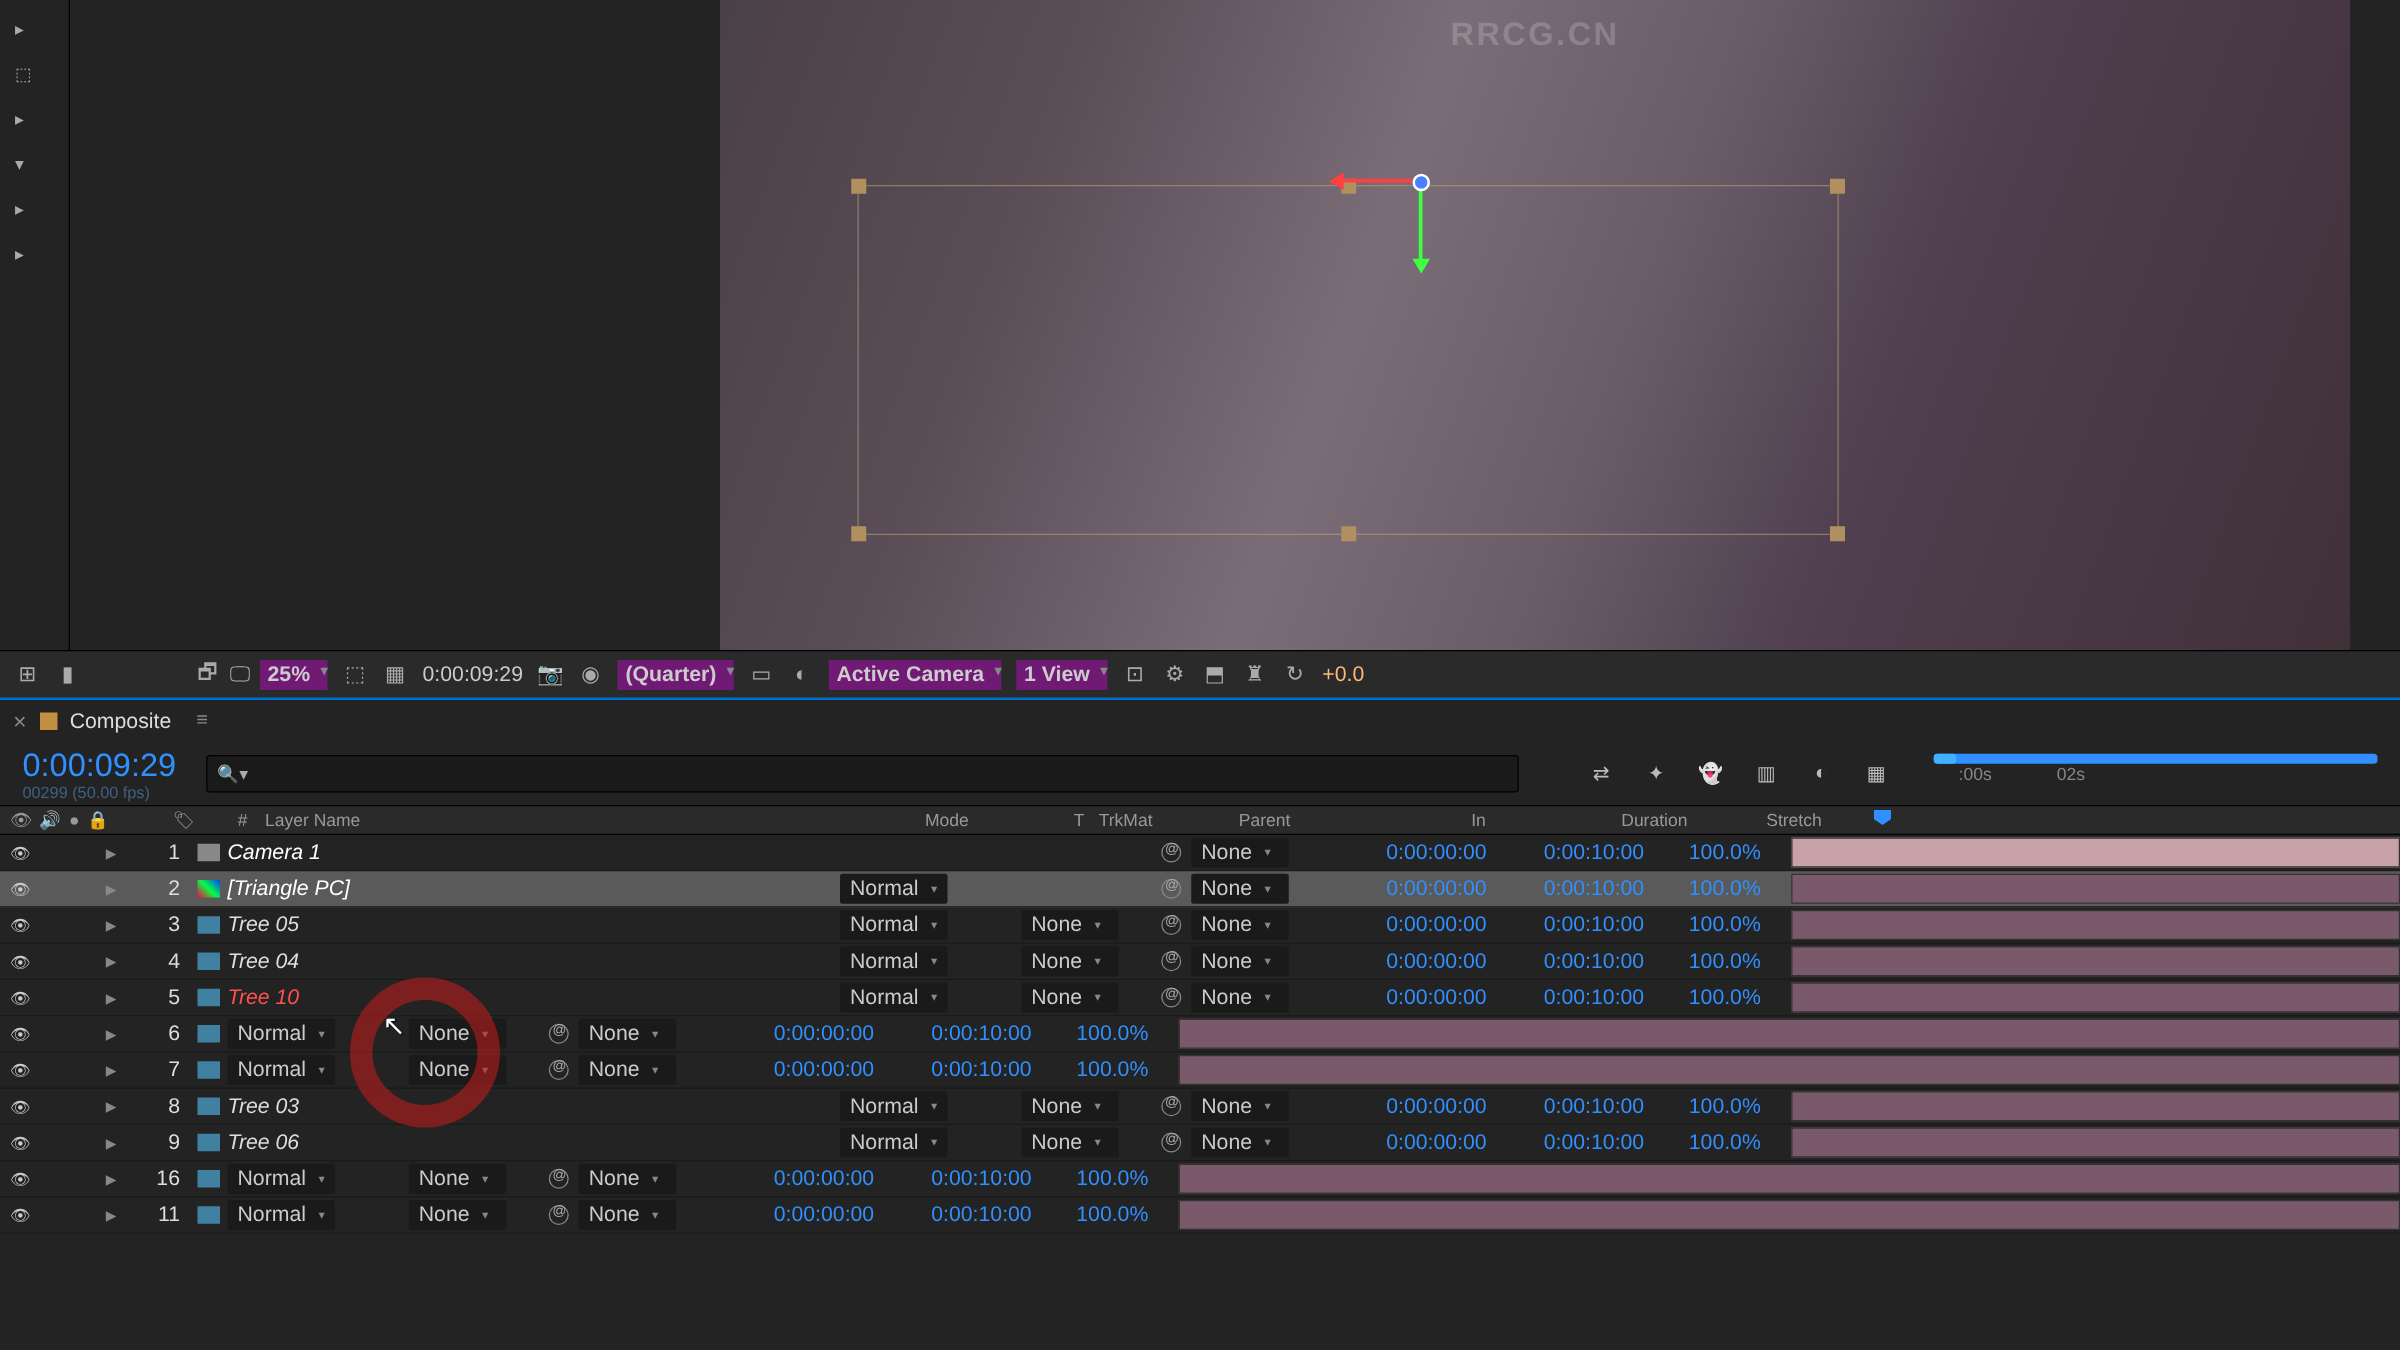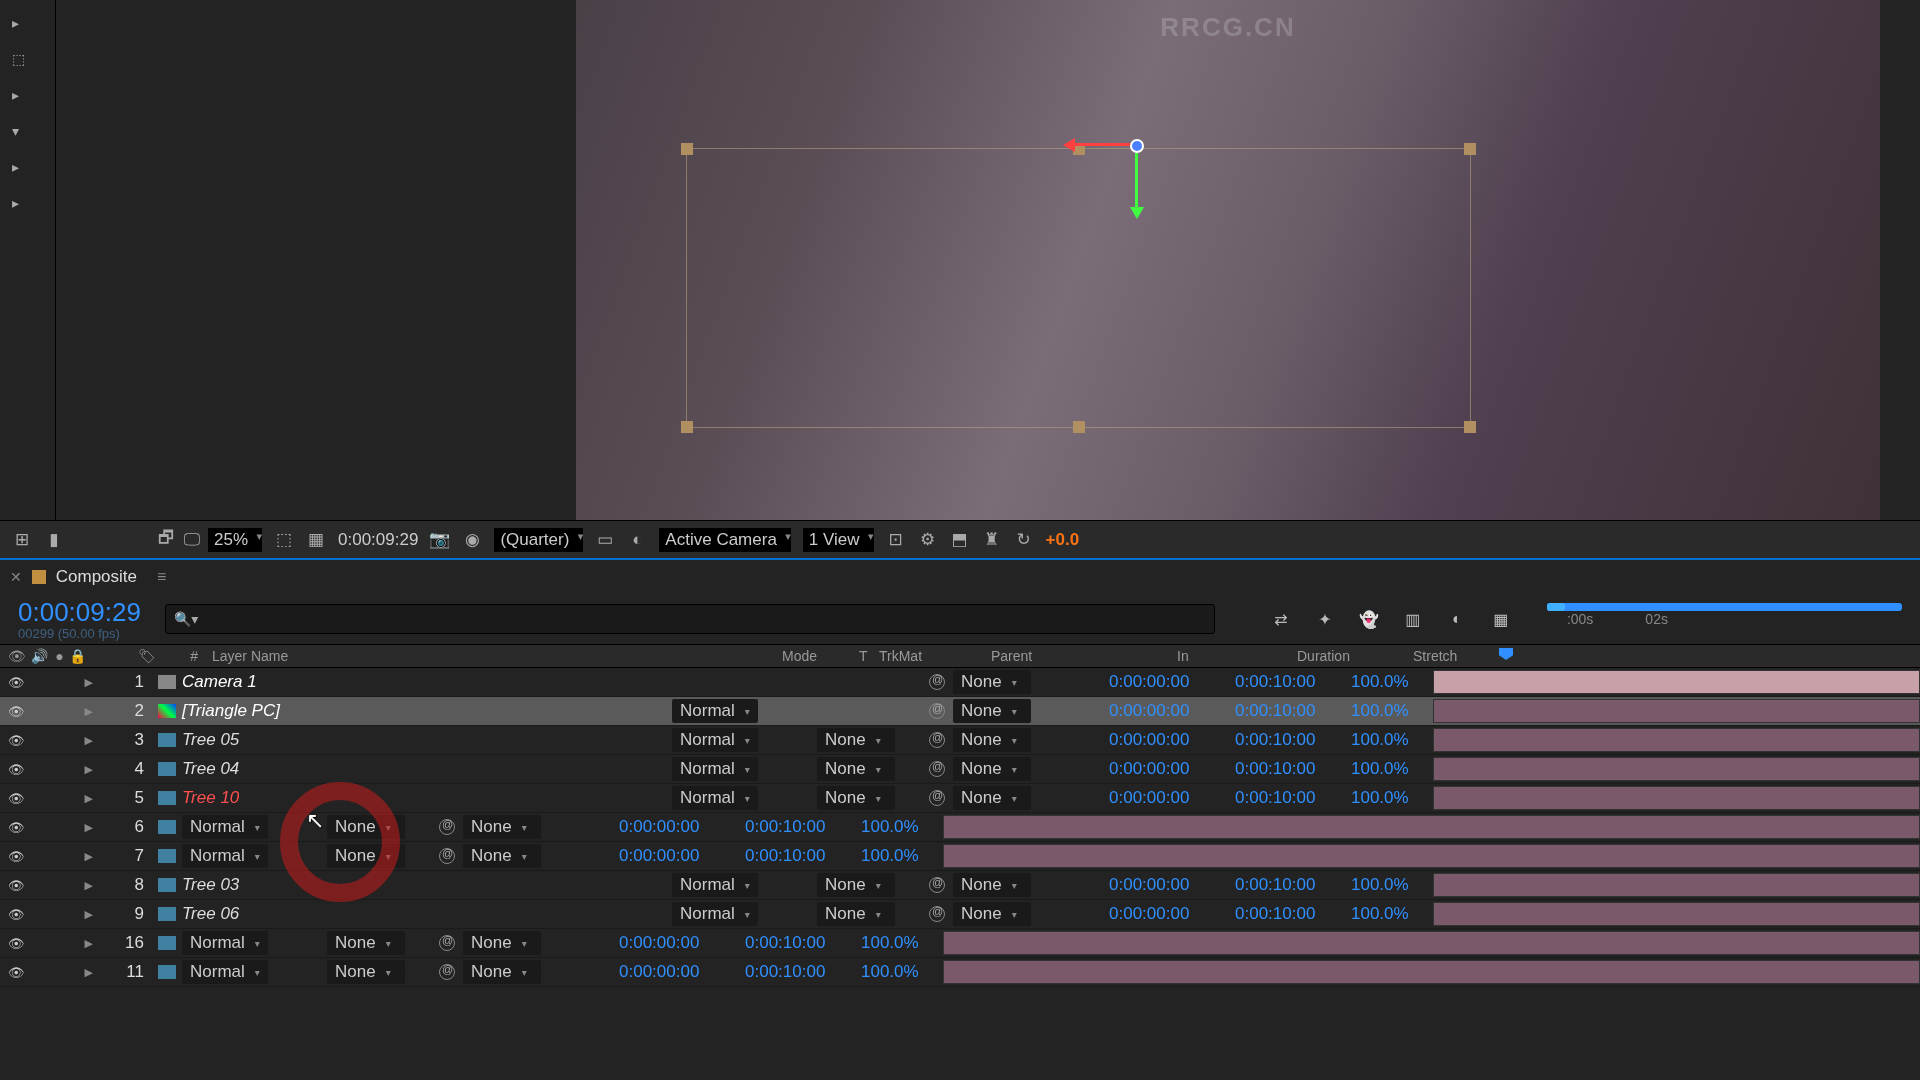--- a/index.html
+++ b/index.html
@@ -24,24 +24,24 @@
 .gizmo { position: absolute; top: 140px; left: 492px; }
 .gizmo .anchor { width: 14px; height: 14px; border-radius: 50%; background: #4a80ff; border: 2px solid #fff; position: absolute; top: -1px; left: 62px; }
 .gizmo .arrow-x { position: absolute; top: 3px; left: 0; width: 62px; height: 3px; background: #ff4040; }
 .gizmo .arrow-x::before { content: ''; position: absolute; left: -12px; top: -5px; border: 7px solid transparent; border-right: 12px solid #ff4040; }
 .gizmo .arrow-y { position: absolute; top: 12px; left: 67px; width: 3px; height: 62px; background: #40ff40; }
 .gizmo .arrow-y::after { content: ''; position: absolute; bottom: -12px; left: -5px; border: 7px solid transparent; border-top: 12px solid #40ff40; }
 
 .viewer-toolbar { height: 38px; background: #2a2a2a; border-top: 1px solid #000; display: flex; align-items: center; padding: 0 12px; gap: 12px; font-size: 17px; }
 .vt-item { color: #ccc; display: flex; align-items: center; gap: 6px; }
 .vt-zoom { margin-left: 80px; }
-.vt-dropdown { background: #000000; padding: 2px 14px 2px 6px; position: relative; }
+.vt-dropdown { background: #701a75; padding: 2px 14px 2px 6px; position: relative; font-weight: bold; }
 .vt-dropdown::after { content: '▾'; position: absolute; right: 0; font-size: 11px; color: #888; }
 .vt-icon { width: 20px; height: 20px; display: inline-flex; align-items: center; justify-content: center; color: #aaa; }
-.vt-aqua { color: #f97316; font-weight: bold; }
+.vt-aqua { color: #fdba74; }
 
 .timeline-panel { flex: 1; background: #232323; border-top: 2px solid #0070d0; display: flex; flex-direction: column; }
 .tab-bar { height: 34px; display: flex; align-items: center; padding: 0 10px; gap: 10px; }
 .tab-close { color: #888; font-size: 14px; }
 .tab-icon { width: 14px; height: 14px; background: #c09040; }
 .tab-name { color: #ddd; font-size: 17px; }
 .tab-menu { color: #888; margin-left: 10px; }
 
 .timeline-header { height: 50px; display: flex; align-items: center; padding: 0 18px; gap: 14px; }
 .timecode-big { color: #3090ff; font-size: 26px; font-weight: 500; }
@@ -54,21 +54,21 @@
 .ruler-area { flex: 1; position: relative; margin-left: 20px; }
 .ruler-top { position: absolute; top: -8px; left: 0; right: 0; height: 8px; background: #3090ff; border-radius: 3px; }
 .ruler-knob { position: absolute; top: -8px; left: 0; width: 18px; height: 8px; background: #40b0ff; border-radius: 3px; }
 .ruler-ticks { color: #888; font-size: 14px; display: flex; gap: 52px; padding-left: 20px; }
 
 .columns-header { height: 24px; background: #2a2a2a; display: flex; align-items: center; font-size: 14px; color: #999; border-top: 1px solid #000; border-bottom: 1px solid #000; }
 .ch-switches { width: 120px; display: flex; align-items: center; gap: 6px; padding-left: 8px; }
 .ch-flags { width: 54px; text-align: center; }
 .ch-num { width: 32px; text-align: right; padding-right: 8px; }
 .ch-name { width: 528px; padding-left: 6px; }
-.ch-mode { width: 125px; padding-left: 6px; text-align: center; }
+.ch-mode { width: 125px; padding-left: 6px; }
 .ch-t { width: 20px; }
 .ch-trkmat { width: 112px; }
 .ch-parent { width: 180px; }
 .ch-in { width: 126px; padding-left: 6px; }
 .ch-dur { width: 116px; }
 .ch-stretch { width: 82px; }
 .ch-track { flex: 1; }
 
 .layer-row { height: 29px; display: flex; align-items: center; font-size: 17px; border-bottom: 1px solid #1a1a1a; }
 .layer-row.selected { background: #5a5a5a; }

